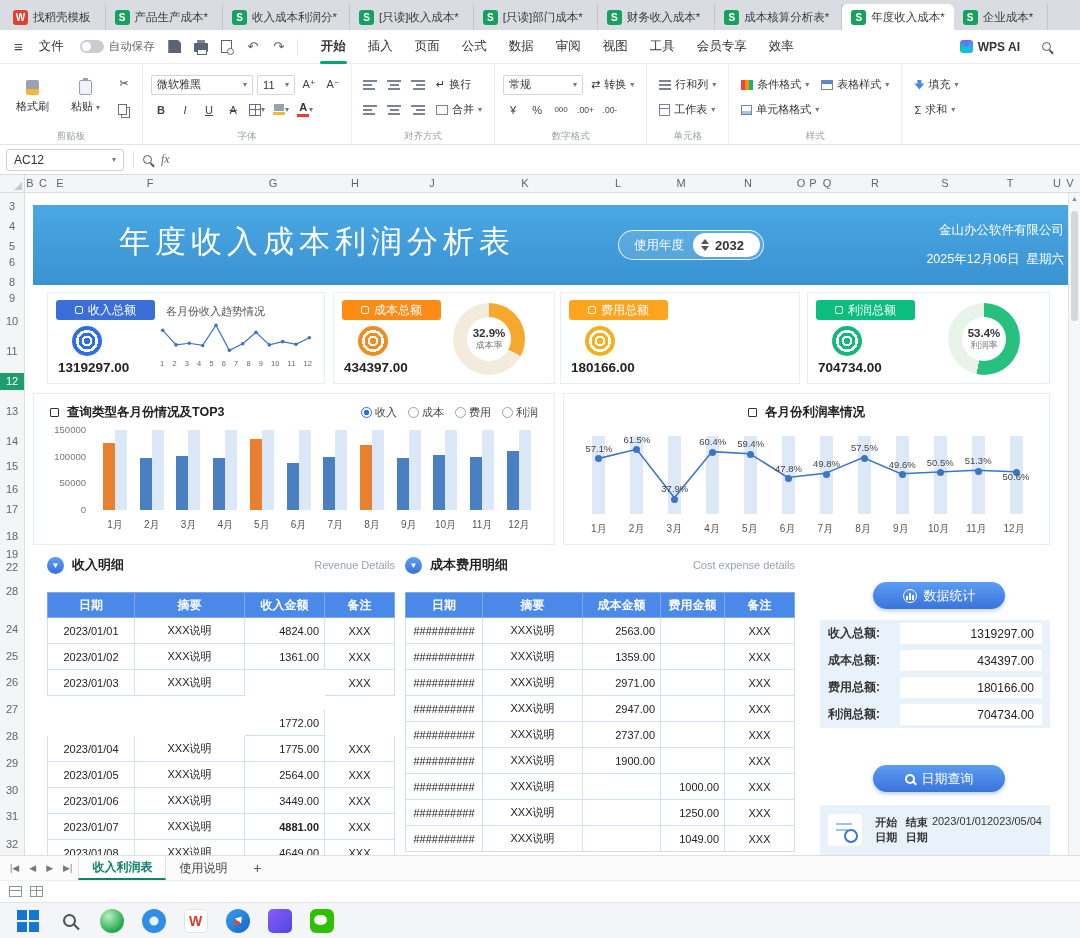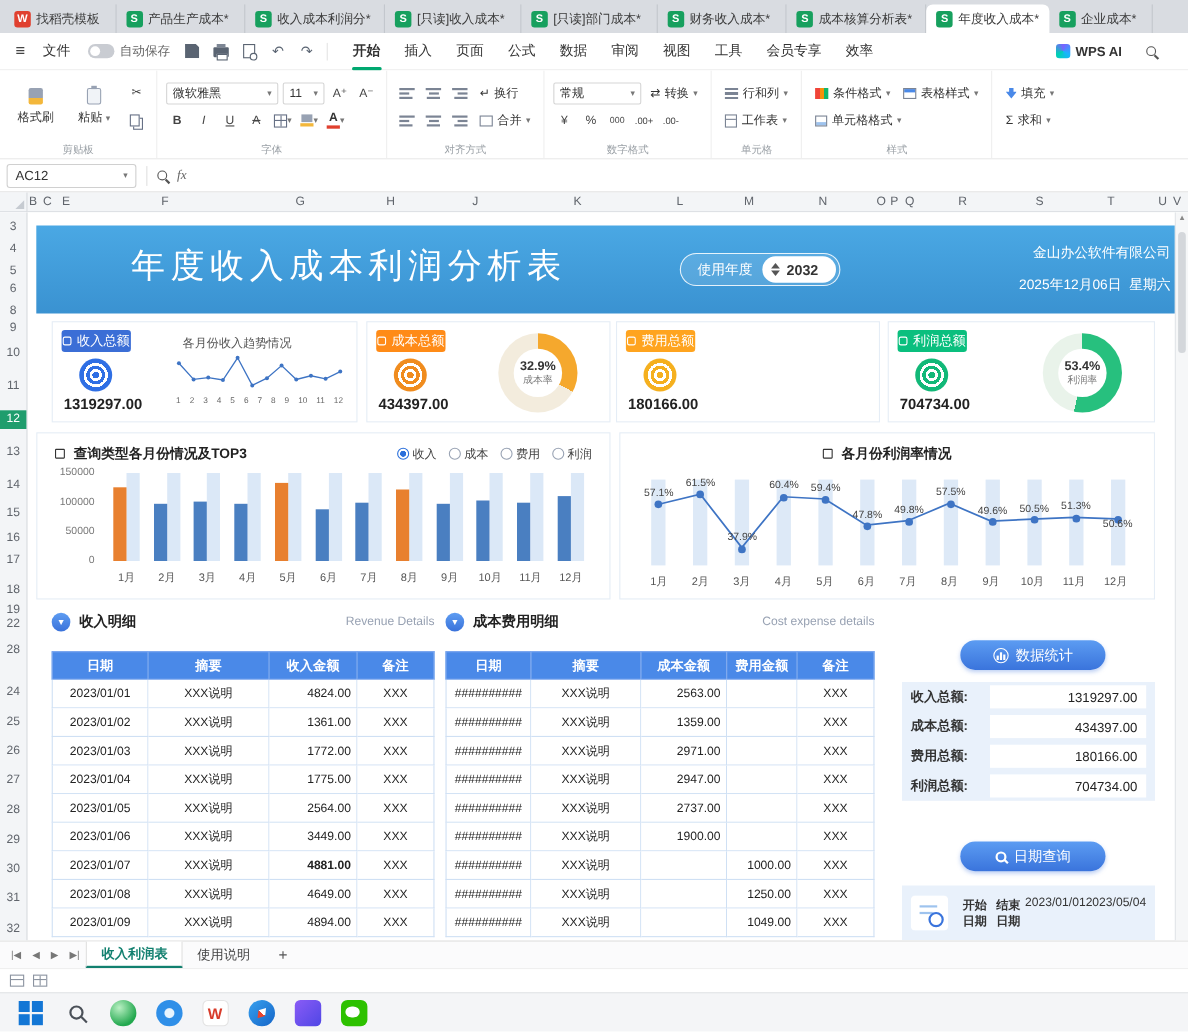--- a/index.html
+++ b/index.html
@@ -100,21 +100,21 @@
   .yv{background:#fff;color:#333;font-weight:700;border-radius:13px;height:24px;display:flex;align-items:center;gap:6px;padding:0 16px 0 8px;font-size:13px;}
   .spin{display:flex;flex-direction:column;gap:2px;}
   .spin i{width:0;height:0;border-left:4px solid transparent;border-right:4px solid transparent;}
   .spin .up{border-bottom:5px solid #555;}
   .spin .dn{border-top:5px solid #555;}
   .binfo{position:absolute;right:16px;top:11px;text-align:right;color:#fff;font-size:12.5px;line-height:2.3;}
 
   
   .kcard{position:absolute;top:99px;height:92px;background:#fff;border:1px solid #e5edf6;}
   #k1{left:47px;width:278px;} #k2{left:333px;width:222px;} #k3{left:560px;width:240px;} #k4{left:807px;width:243px;}
-  .kbadge{position:absolute;left:8px;top:7px;height:20px;display:flex;align-items:center;gap:5px;color:#fff;font-size:12px;padding:0 1px;border-radius:3px;}
+  .kbadge{position:absolute;left:8px;top:7px;height:20px;display:flex;align-items:center;gap:5px;color:#fff;font-size:12px;padding:0 19px;border-radius:3px;}
   .bico{width:8px;height:8px;border:1.5px solid #fff;border-radius:2px;}
   .ktitle{position:absolute;left:118px;top:11px;font-size:11px;color:#555;}
   .target{position:absolute;left:24px;top:33px;width:30px;height:30px;border-radius:50%;}
   .kval{position:absolute;left:10px;top:67px;font-size:13.5px;font-weight:700;color:#222;}
   .donut{position:absolute;right:29px;top:10px;width:72px;height:72px;border-radius:50%;display:flex;align-items:center;justify-content:center;}
   .hole{width:44px;height:44px;border-radius:50%;background:#fff;display:flex;flex-direction:column;align-items:center;justify-content:center;line-height:1.15;}
   .dpct{font-size:11.5px;font-weight:700;color:#333;}
   .drate{font-size:9px;color:#777;}
   .spark{position:absolute;left:108px;top:26px;width:160px;height:36px;}
   .spark-x{position:absolute;left:108px;top:66px;width:160px;display:flex;justify-content:space-around;font-size:7.5px;color:#666;}
@@ -756,21 +756,21 @@
           </div>
           <div class="trow">
             <div class="tcell" style="width: 88px;">2023/01/02</div>
             <div class="tcell" style="width: 110px;">XXX说明</div>
             <div class="tcell right" style="width: 80px;">1361.00</div>
             <div class="tcell" style="width: 70px;">XXX</div>
           </div>
           <div class="trow">
             <div class="tcell" style="width: 88px;">2023/01/03</div>
             <div class="tcell" style="width: 110px;">XXX说明</div>
-            <div class="tcell right" style="width: 80px;">1772.00</div>
+            <div class="tcell right" style="width: 80px; margin-top: 40px;">1772.00</div>
             <div class="tcell" style="width: 70px;">XXX</div>
           </div>
           <div class="trow">
             <div class="tcell" style="width: 88px;">2023/01/04</div>
             <div class="tcell" style="width: 110px;">XXX说明</div>
             <div class="tcell right" style="width: 80px;">1775.00</div>
             <div class="tcell" style="width: 70px;">XXX</div>
           </div>
           <div class="trow">
             <div class="tcell" style="width: 88px;">2023/01/05</div>

